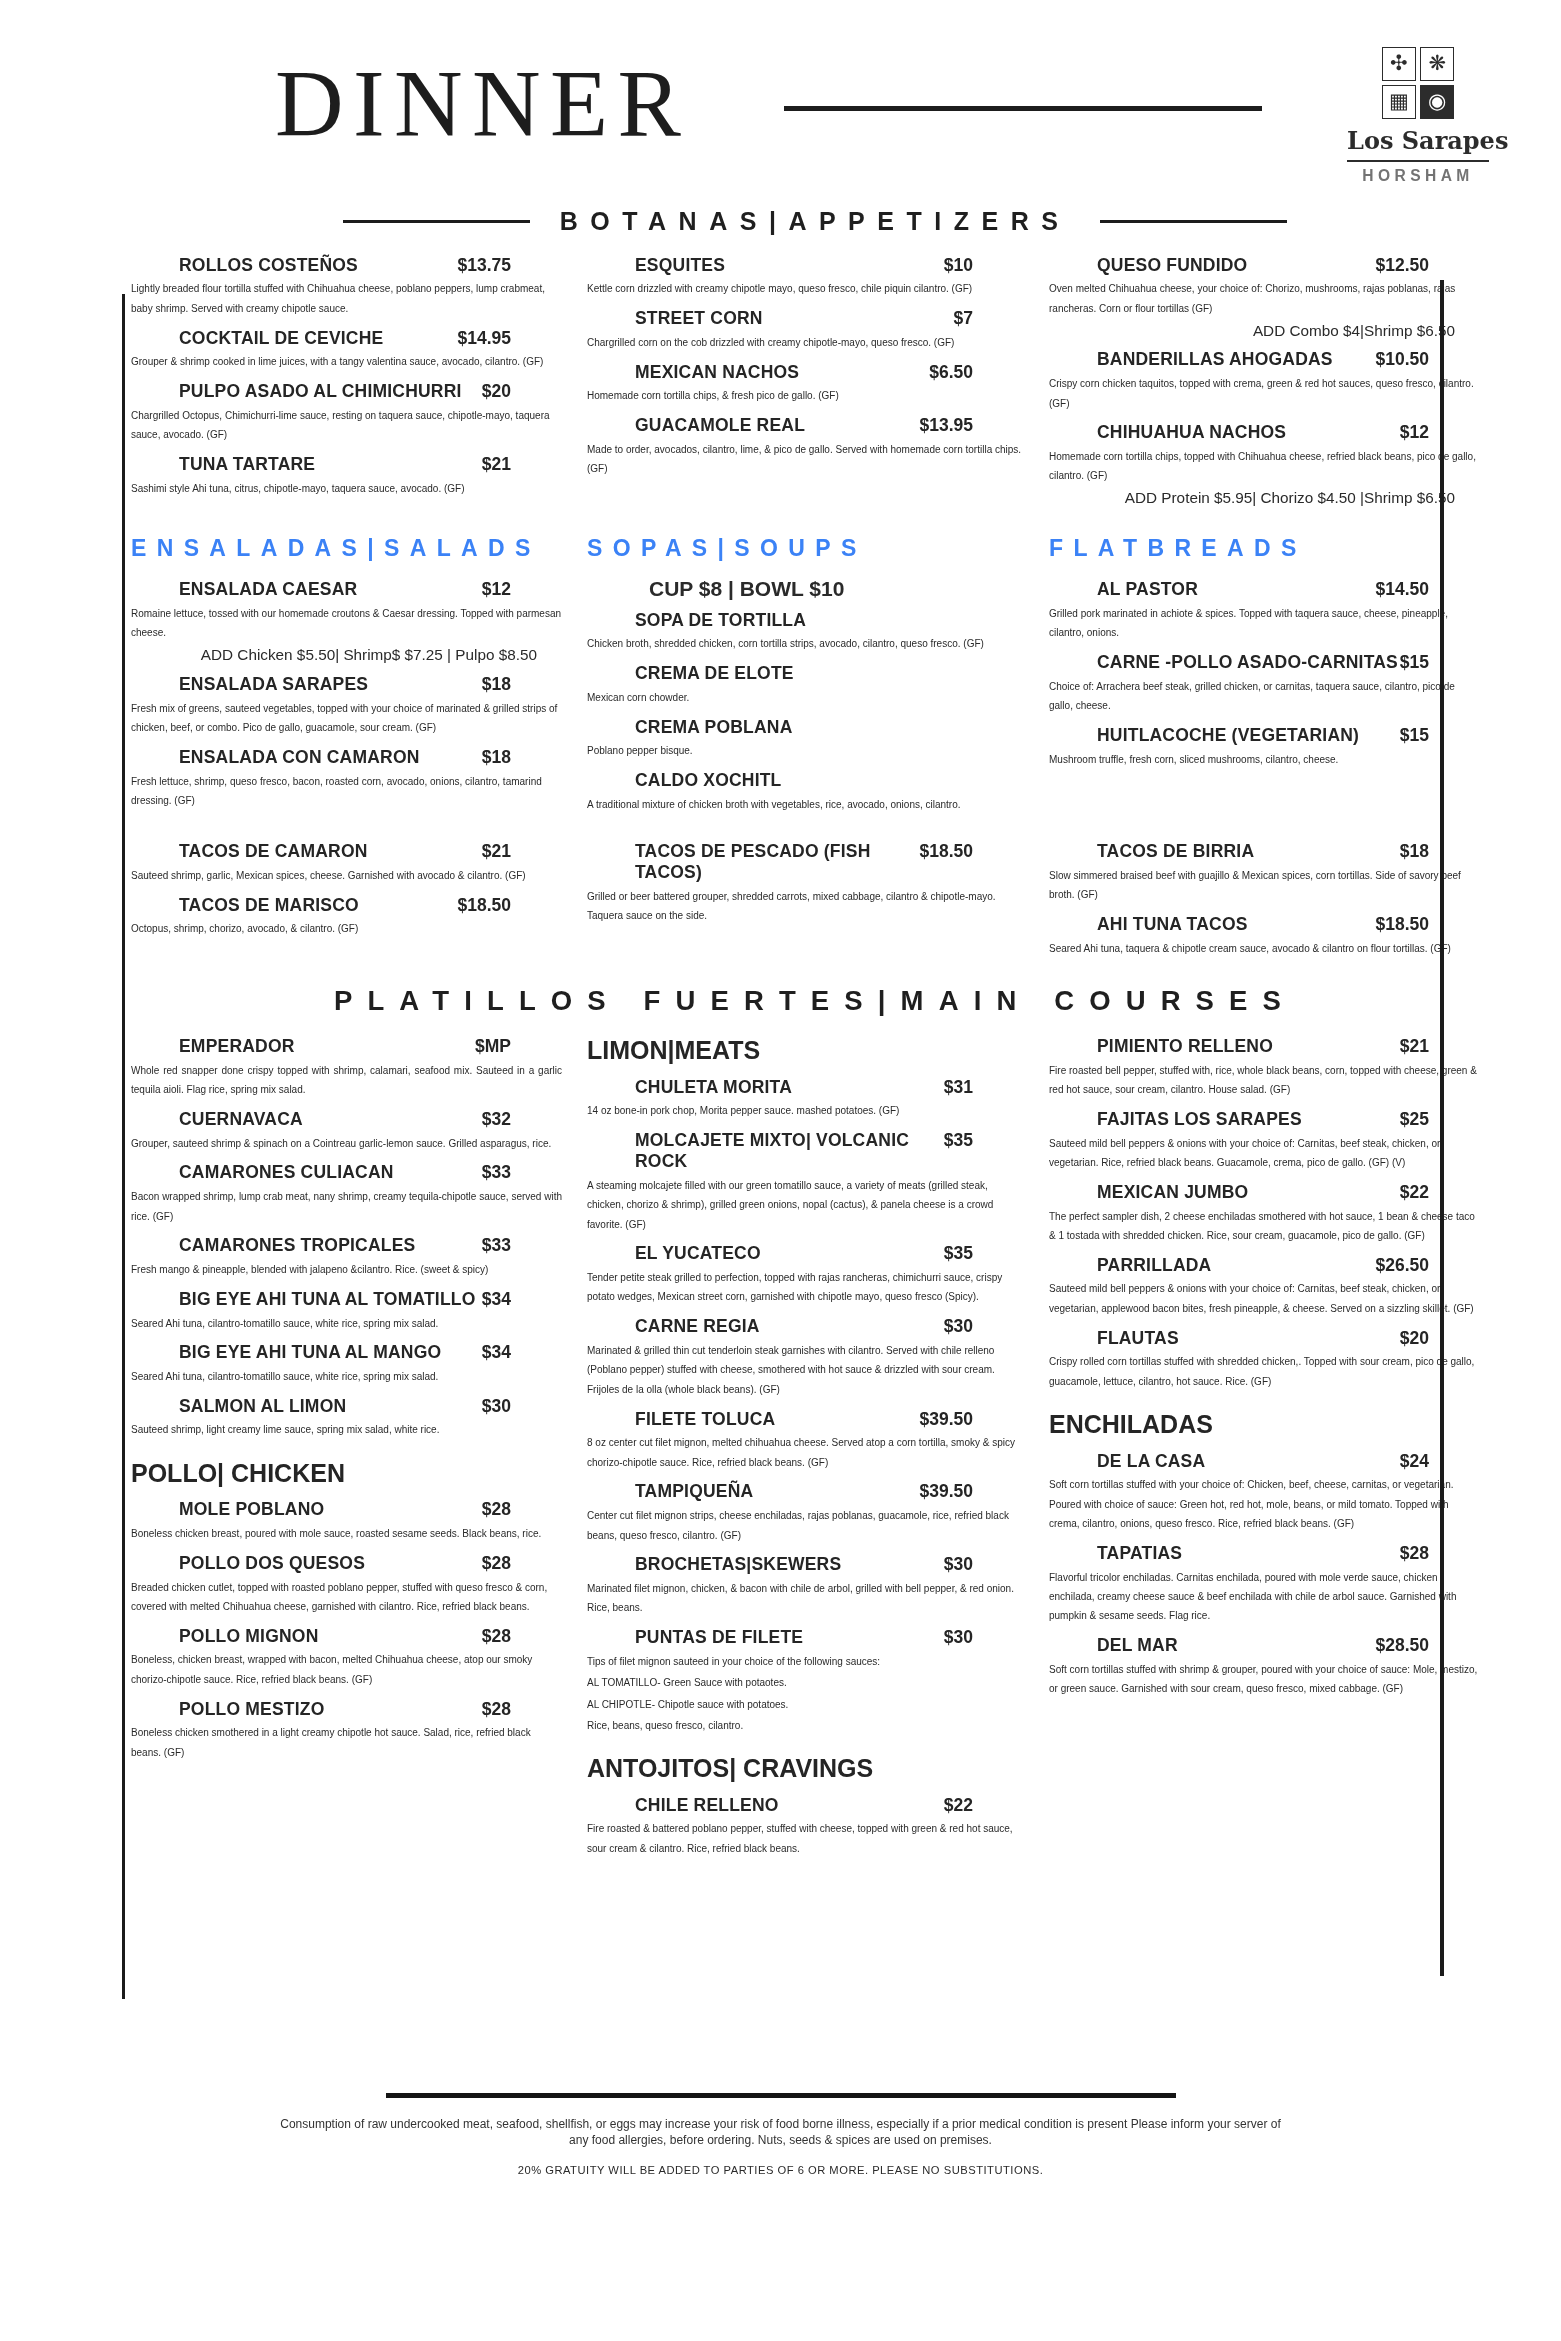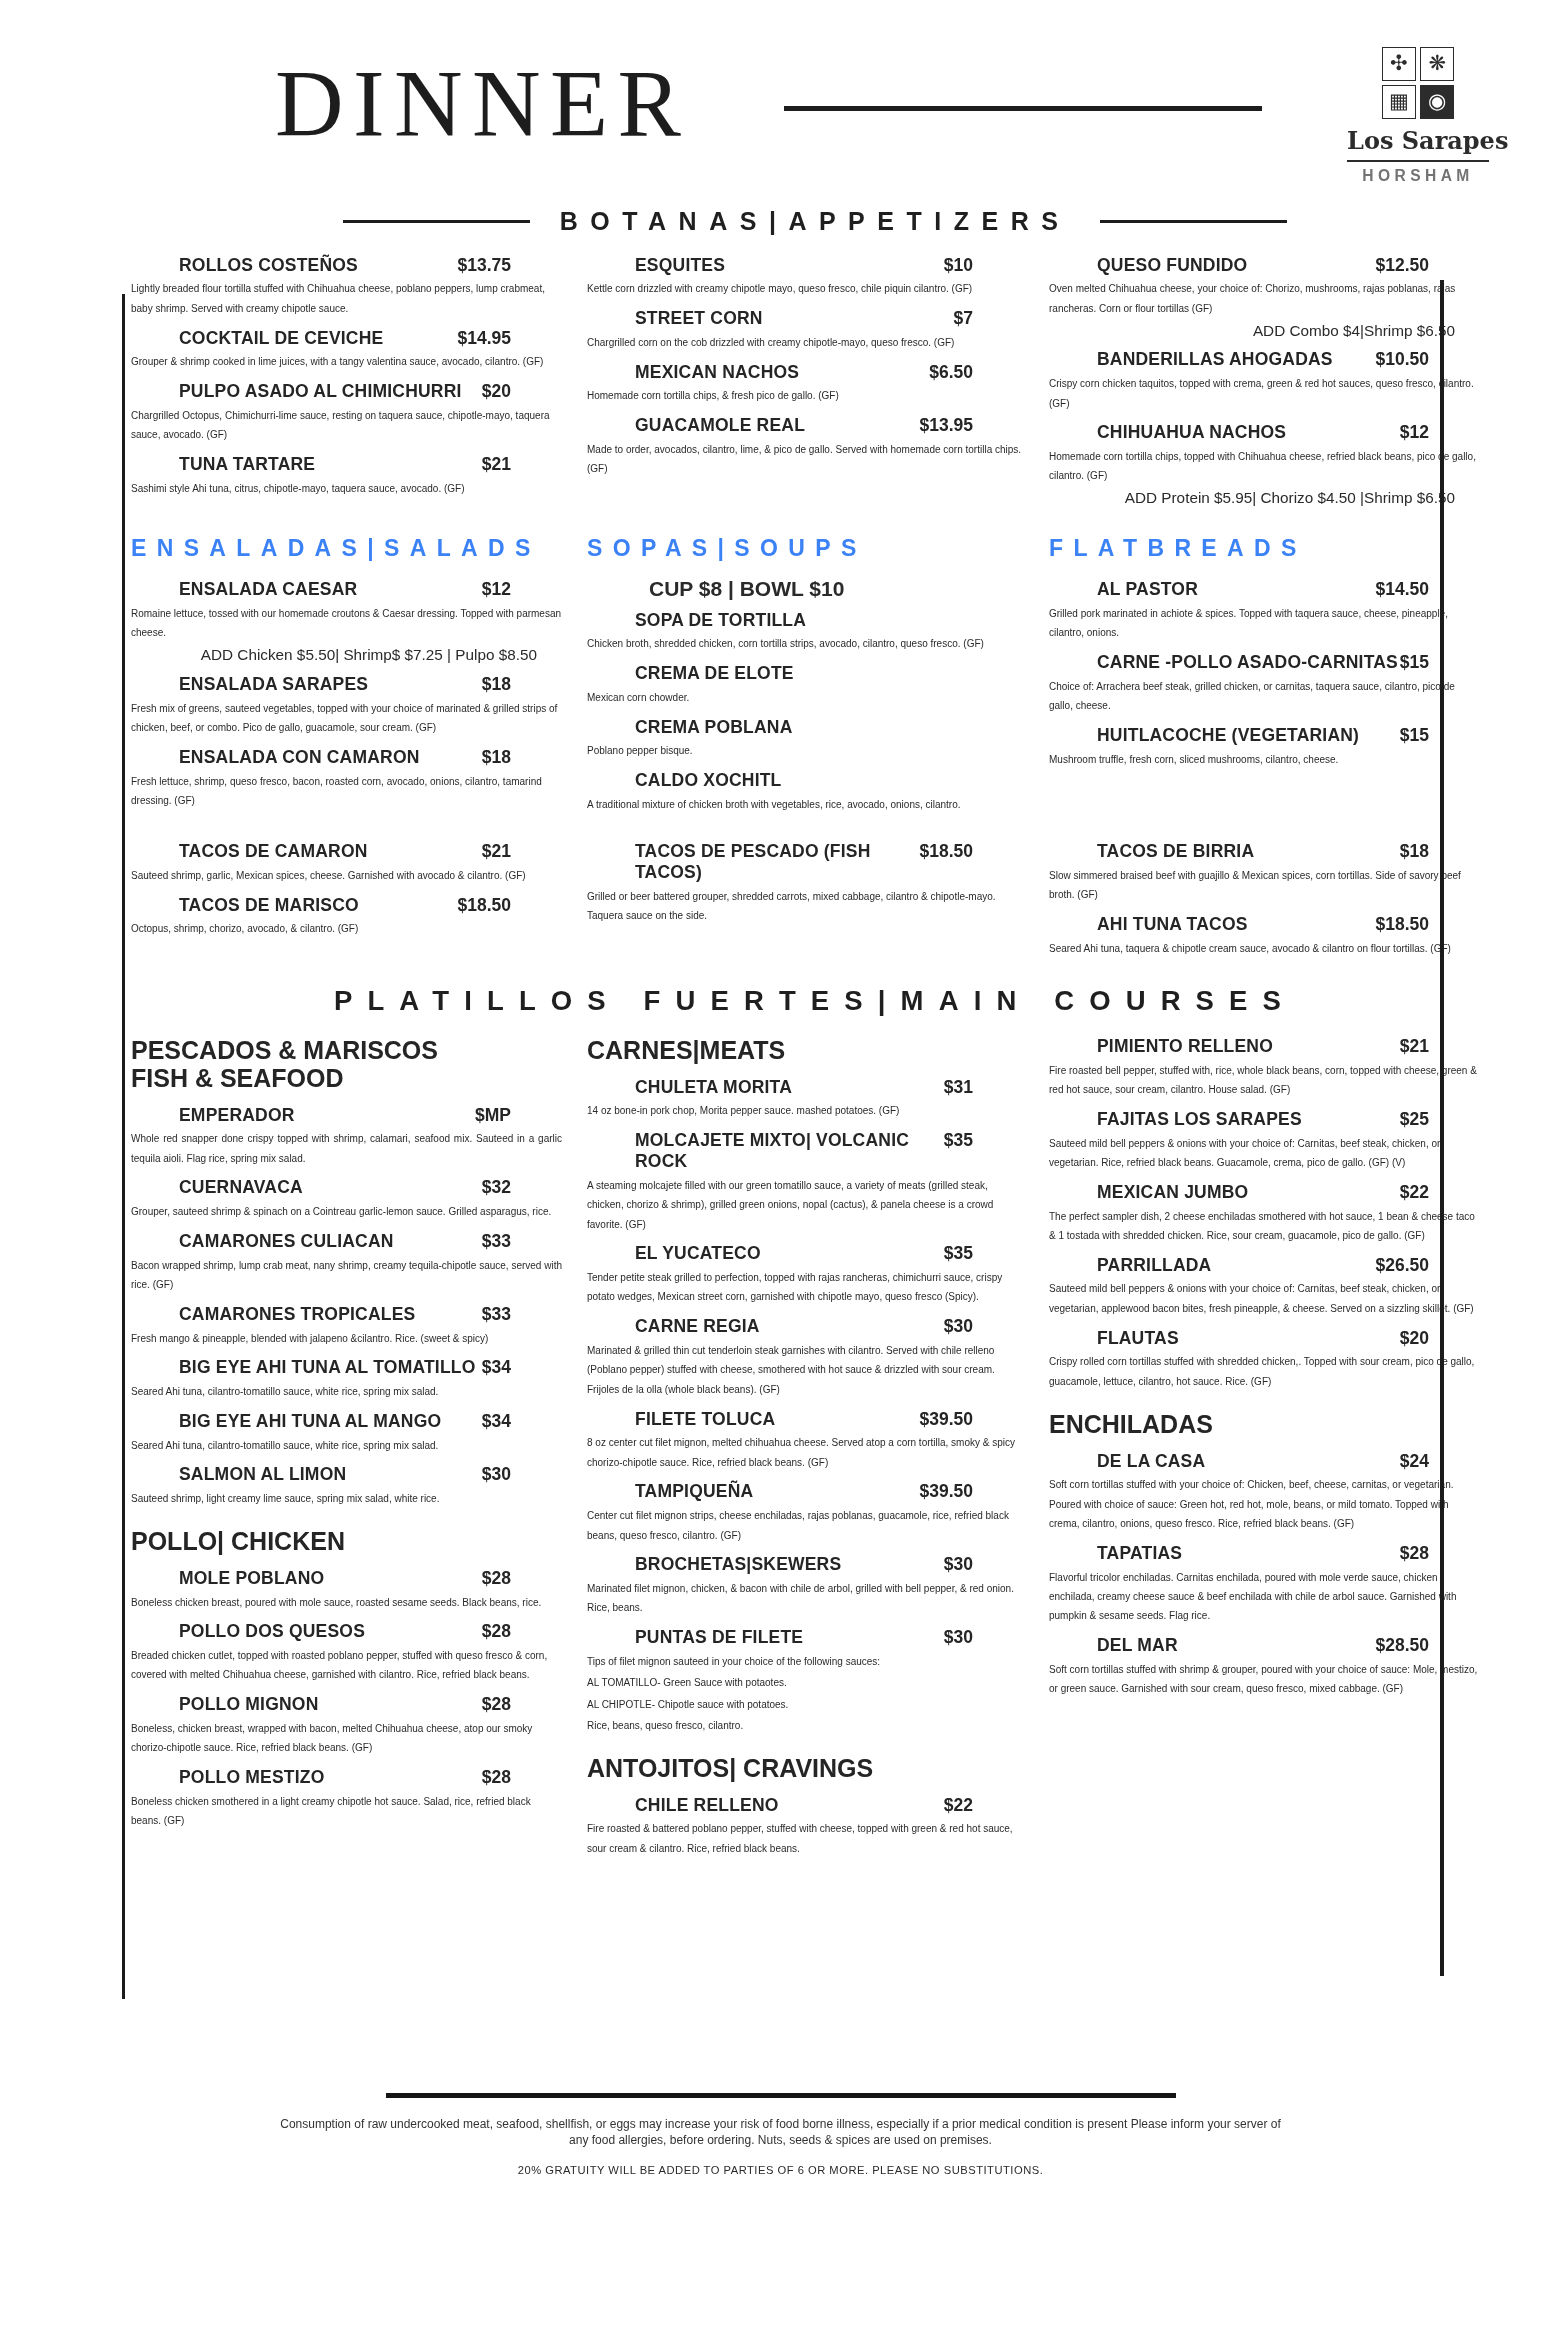--- a/index.html
+++ b/index.html
@@ -361,24 +361,20 @@
             </div>
           </div>
         </div>
       </section>
       <section class="band band-mains">
         <div class="band-head center">
           <span class="txt">PLATILLOS FUERTES|MAIN COURSES</span>
         </div>
         <div class="cols">
           <div class="col">
-            <div class="sub-h">
-              <div>PESCADOS &amp; MARISCOS</div>
-              <div>FISH &amp; SEAFOOD</div>
-            </div>
             <div class="item just">
               <div class="row">
                 <span class="nm">EMPERADOR</span>
                 <span class="pr">$MP</span>
               </div>
               <div class="ds">
                 <div class="dline">Whole red snapper done crispy topped with shrimp, calamari, seafood mix. Sauteed in a garlic tequila aioli. Flag rice, spring mix salad.</div>
               </div>
             </div>
             <div class="item just">
@@ -470,21 +466,21 @@
                 <span class="nm">POLLO MESTIZO</span>
                 <span class="pr">$28</span>
               </div>
               <div class="ds">
                 <div class="dline">Boneless chicken smothered in a light creamy chipotle hot sauce. Salad, rice, refried black beans.   (GF)</div>
               </div>
             </div>
           </div>
           <div class="col">
             <div class="sub-h">
-              <div>CARNES|MEATS</div>
+              <div>LIMON|MEATS</div>
             </div>
             <div class="item">
               <div class="row">
                 <span class="nm">CHULETA MORITA</span>
                 <span class="pr">$31</span>
               </div>
               <div class="ds">
                 <div class="dline">14 oz bone-in pork chop, Morita pepper sauce. mashed potatoes.  (GF)</div>
               </div>
             </div>

